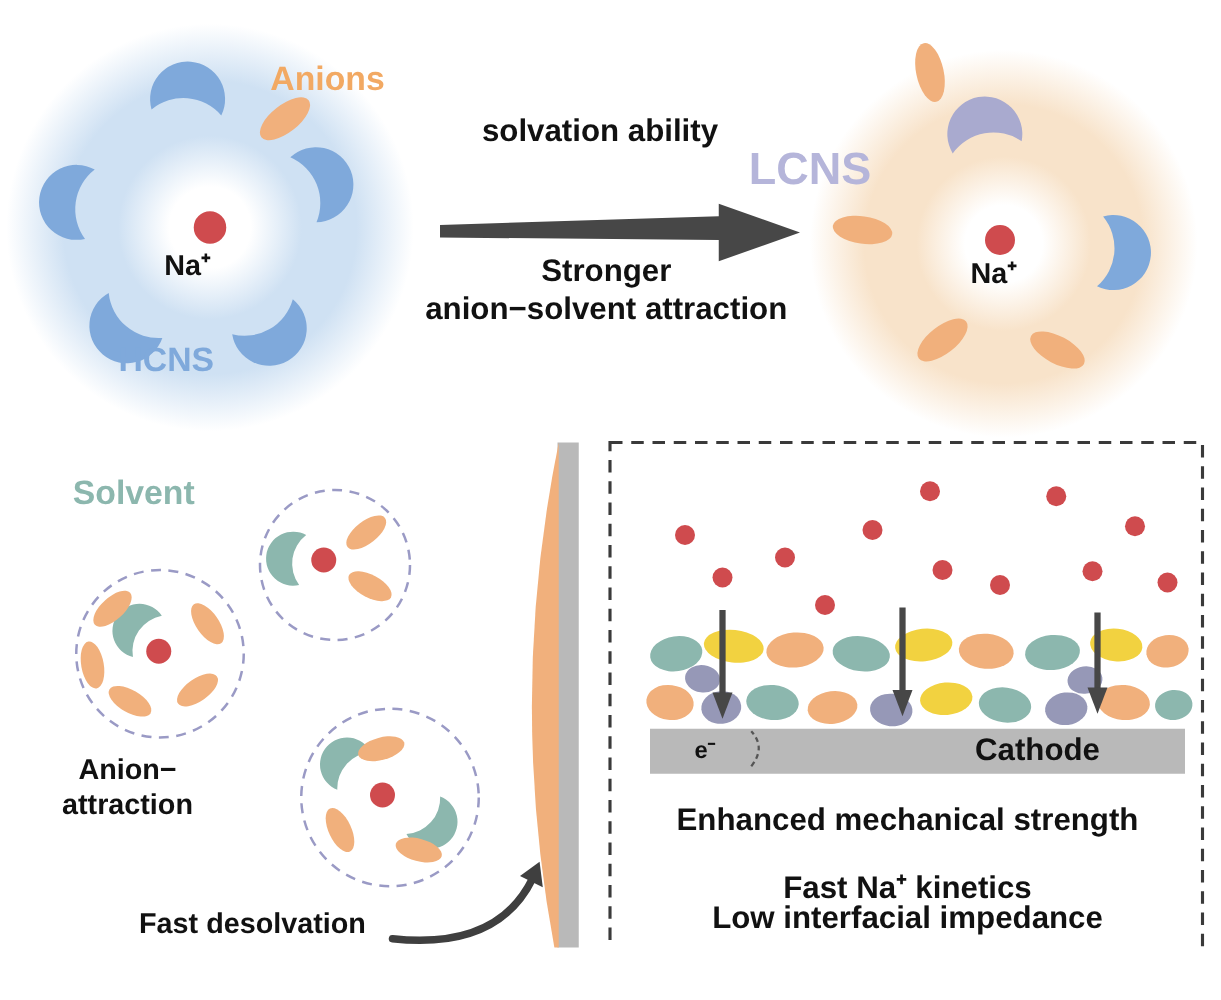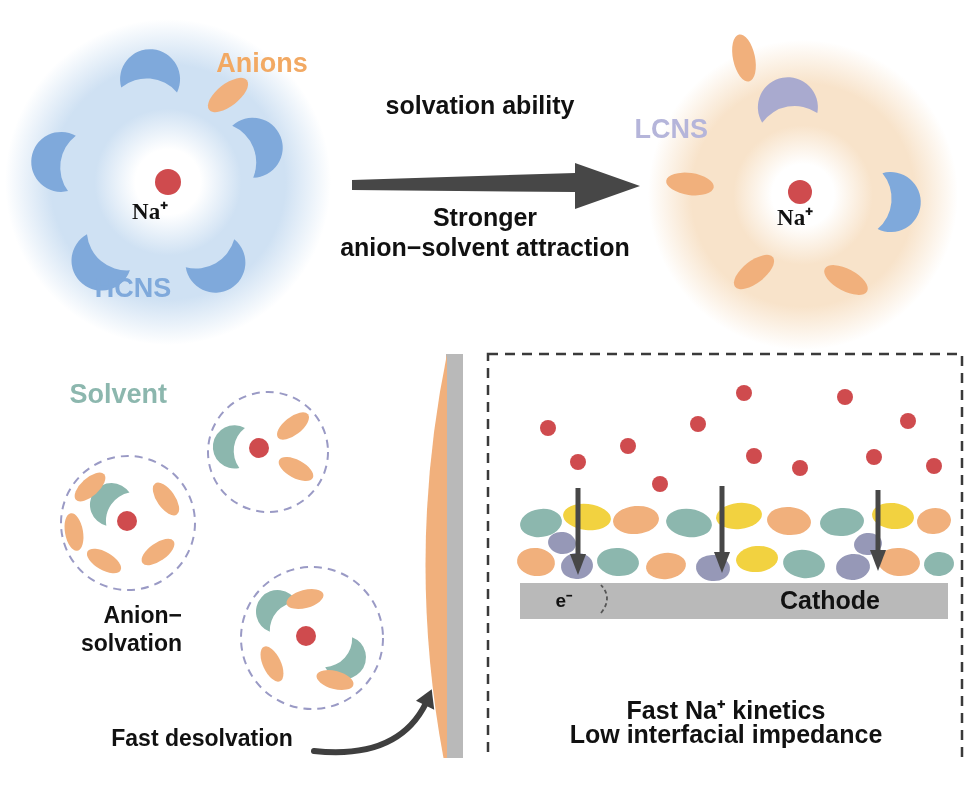--- a/index.html
+++ b/index.html
@@ -3,25 +3,25 @@
 <meta charset="utf-8">
 <style>
   * { margin:0; padding:0; box-sizing:border-box; }
   html,body { width:977px; height:800px; background:#ffffff; font-family:"Liberation Sans", sans-serif; }
   #stage { position:relative; width:977px; height:758px; background:#fff; overflow:hidden; }
   svg.art { position:absolute; left:0; top:0; }
 
   .lbl { position:absolute; font-weight:bold; text-align:center; color:#111; line-height:1.16; white-space:nowrap; }
   .anions-lbl  { color:var(--anions_label_color,#f2a963); font-size:27px; }
   .hcns-lbl    { color:var(--hcns_label_color,#7fa9db); font-size:27px; }
-  .lcns-lbl    { color:var(--lcns_label_color,#b5b5da); font-size:27px;text-align:right; }
+  .lcns-lbl    { color:var(--lcns_label_color,#b5b5da); font-size:36px; }
   .solvent-lbl { color:var(--solvent_label_color,#8cb7ae); font-size:27px; }
-  .na-lbl      { font-size:23px;font-family:Liberation Serif, serif; }
+  .na-lbl      { font-size:23px; }
   .arrow-lbl   { font-size:25px; line-height:1.18; }
-  .agg-lbl     { font-size:23px; line-height:1.22;text-align:right; }
+  .agg-lbl     { font-size:23px; line-height:1.22; }
   .desolv-lbl  { font-size:23px; }
   .e-lbl       { font-size:19px; }
   .cathode-lbl { font-size:25px;text-align:right; }
   .benefit-lbl { font-size:25px; }
 
   
   .c-blue   { fill:var(--solvent_blue,#7fa9db); }
   .c-teal   { fill:var(--solvent_teal,#8cb7ae); }
   .c-purple { fill:var(--solvent_purple,#a9aacf); }
   .c-orange { fill:var(--anion_orange,#f1b07c); }
@@ -194,29 +194,30 @@
 
   <div class="lbl arrow-lbl" style="left:312px; top:203px; width:346px;">
     <div>Stronger</div>
     <div>anion−solvent attraction</div>
   </div>
 
   <div class="lbl lcns-lbl" style="left:588px; top:114px; width:120px;">LCNS</div>
 
   <div class="lbl na-lbl" style="left:750px; top:205px; width:90px;">Na⁺</div>
 
-  <div class="lbl solvent-lbl" style="left:47px; top:379px; width:120px;text-align:right;">Solvent</div>
+  <div class="lbl solvent-lbl" style="left:47px; top:379px; width:120px;">Solvent</div>
 
   <div class="lbl agg-lbl" style="left:22px; top:601px; width:160px;">
     <div>Anion−</div>
-    <div>solvation</div>
+    <div>attraction</div>
   </div>
 
   <div class="lbl desolv-lbl" style="left:92px; top:725px; width:220px;">Fast desolvation</div>
 
   <div class="lbl e-lbl" style="left:544px; top:590px; width:40px;">e⁻</div>
 
   <div class="lbl cathode-lbl" style="left:600px; top:586px; width:280px;">Cathode</div>
 
+  <div class="lbl benefit-lbl" style="left:492px; top:642px; width:468px;">Enhanced mechanical strength</div>
   <div class="lbl benefit-lbl" style="left:492px; top:682px; width:468px;margin-top:14px;">Fast Na⁺ kinetics</div>
   <div class="lbl benefit-lbl" style="left:492px; top:720px; width:468px;">Low interfacial impedance</div>
 
 </div>
 
 </body></html>

